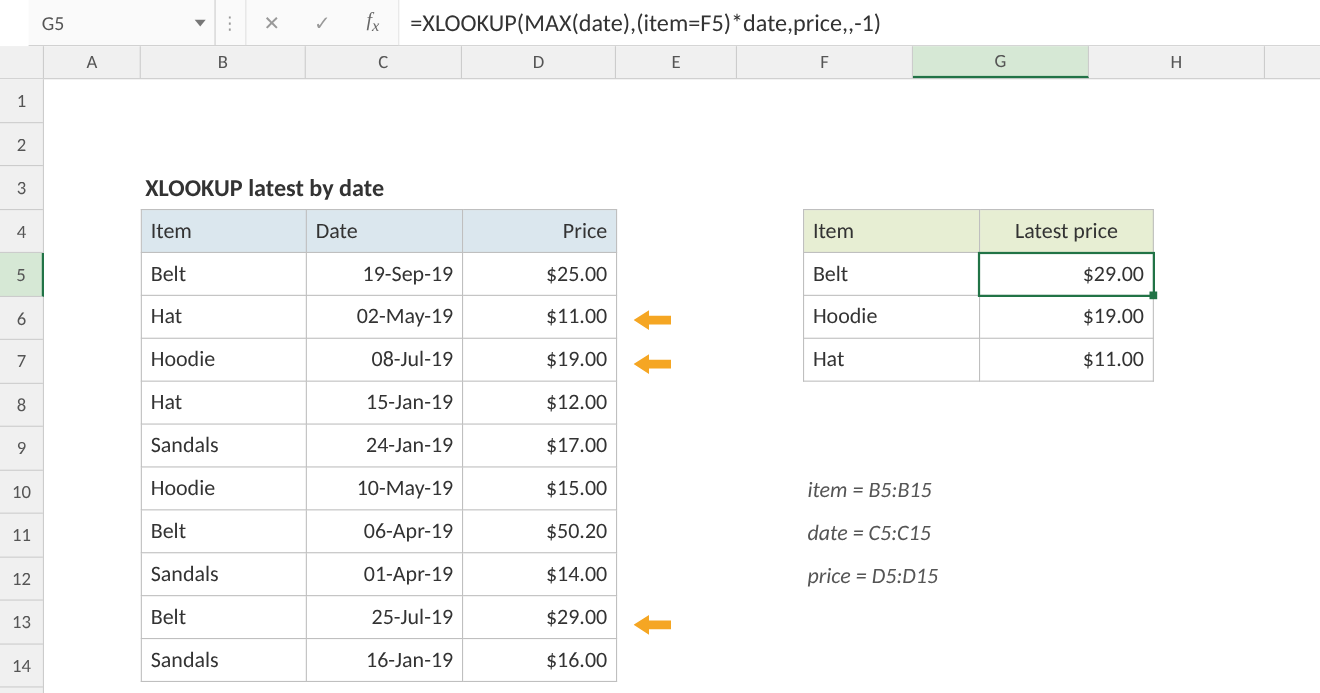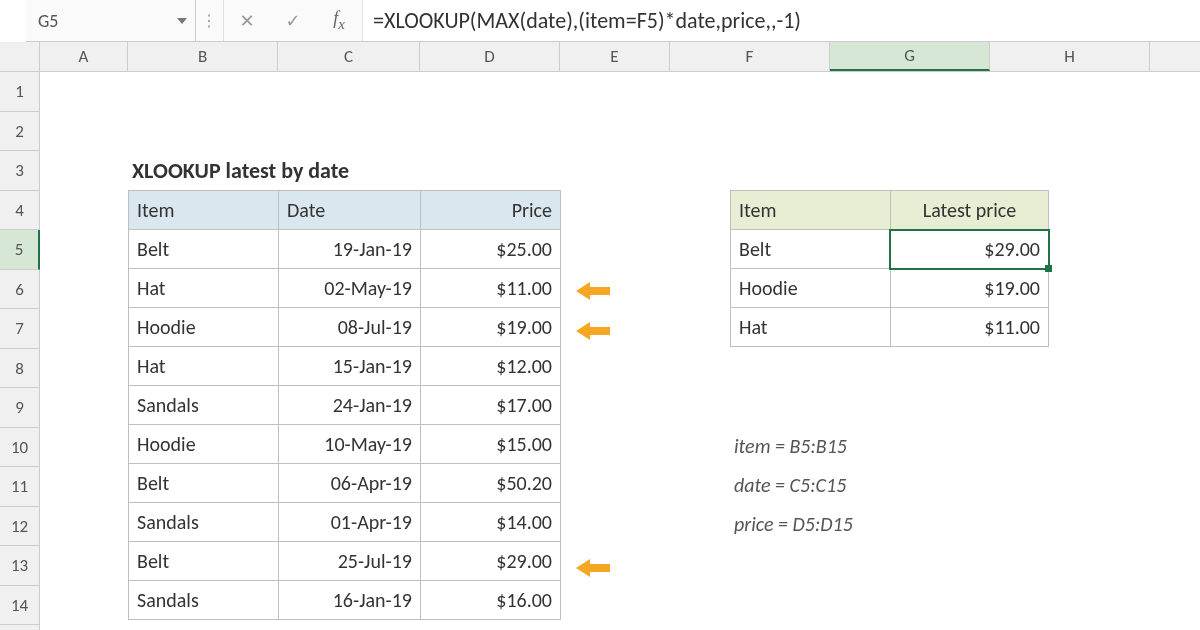--- a/index.html
+++ b/index.html
@@ -288,21 +288,21 @@
         <tbody>
             <tr>
           <th class="c-item">Item</th>
           <th class="c-date" style="text-align:left">Date</th>
           <th class="c-price" style="text-align:right">Price</th>
         </tr>
         </tbody>
           <tbody id="data-rows">
             <tr>
               <td class="c-item">Belt</td>
-              <td class="c-date">19-Jan-19</td>
+              <td class="c-date">19-Sep-19</td>
               <td class="c-price">$25.00</td>
             </tr>
             <tr>
               <td class="c-item">Hat</td>
               <td class="c-date">02-May-19</td>
               <td class="c-price">$11.00</td>
             </tr>
             <tr>
               <td class="c-item">Hoodie</td>
               <td class="c-date">08-Jul-19</td>

